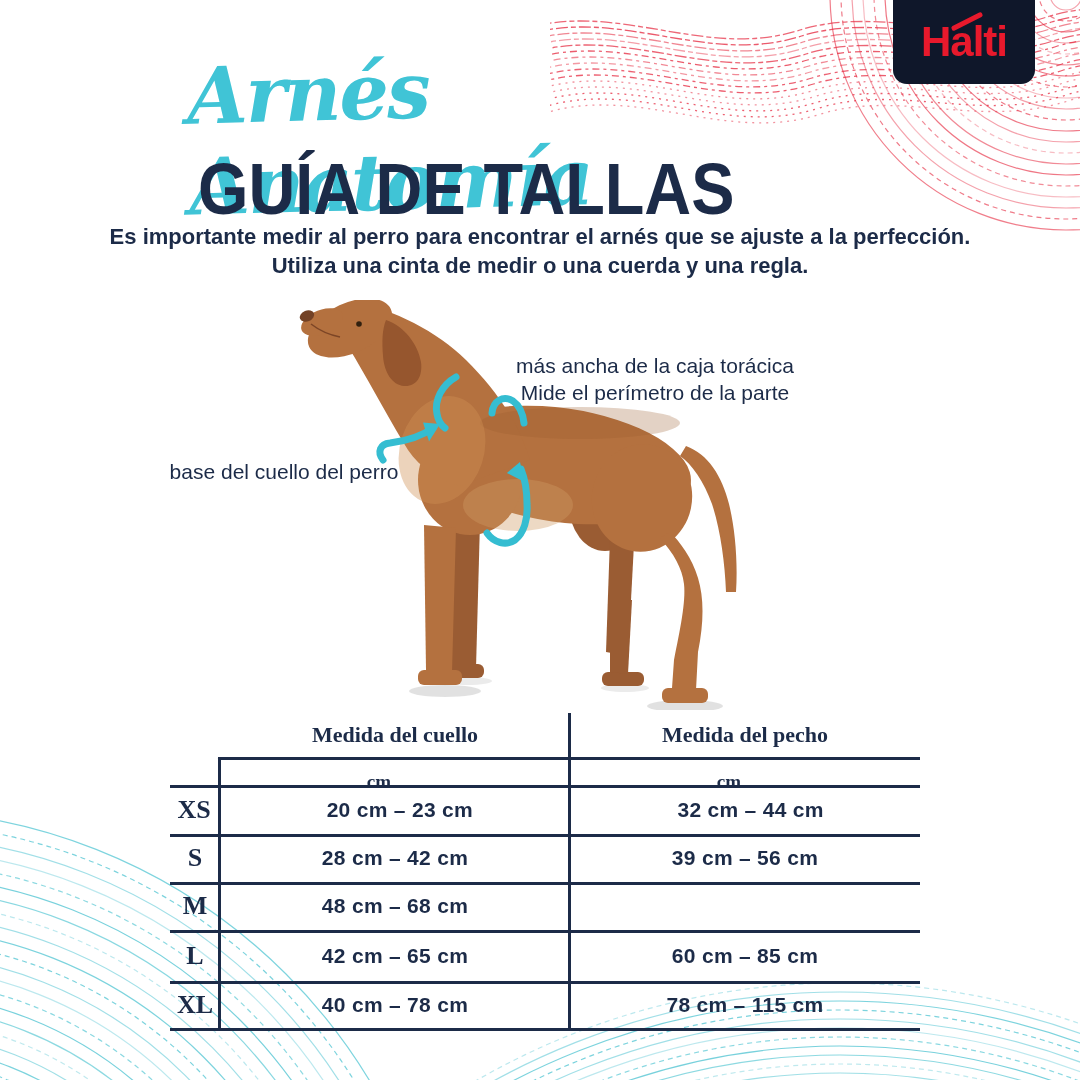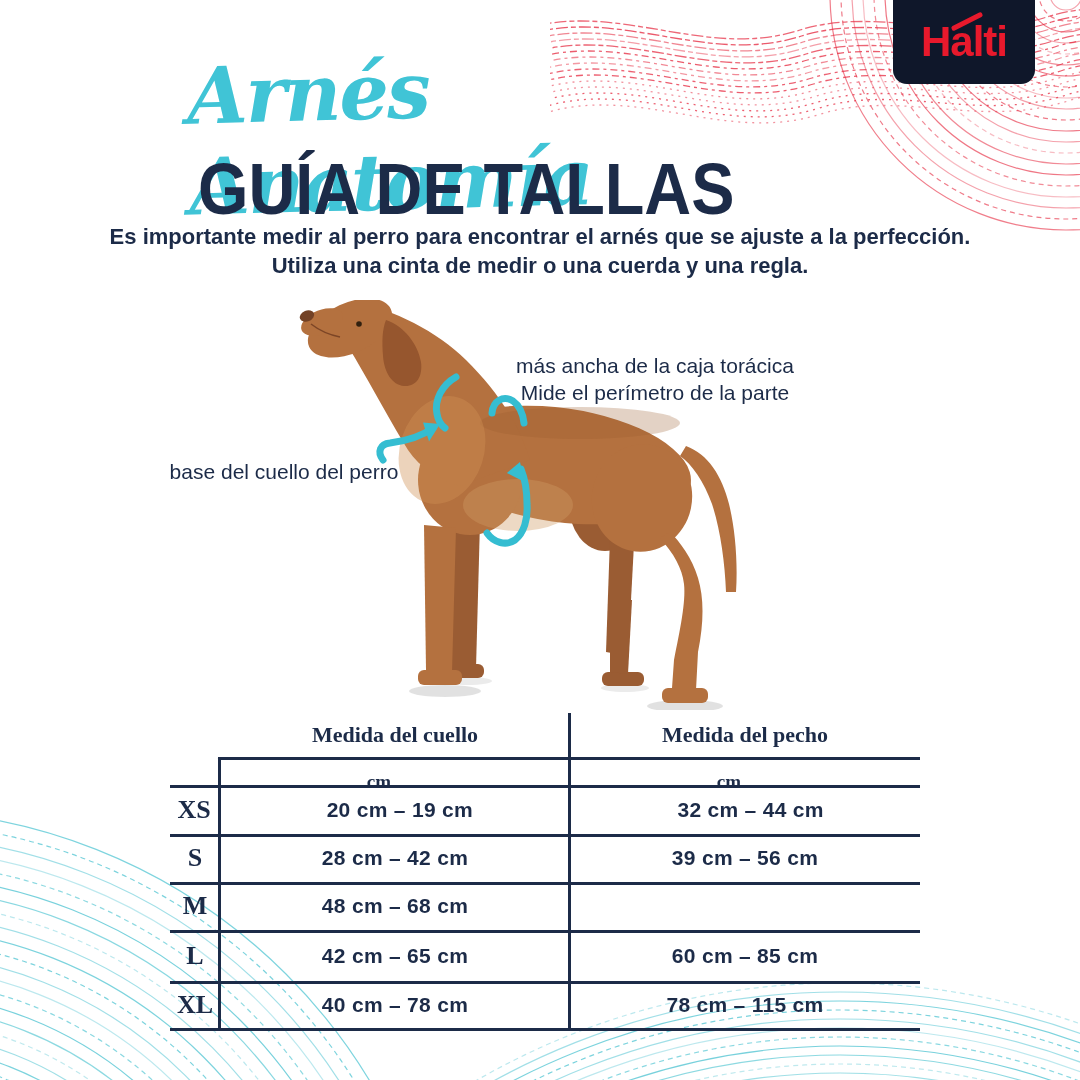--- a/index.html
+++ b/index.html
@@ -275,21 +275,21 @@
     <div class="cell c-half slab hdr">Medida del cuello</div>
     <div class="cell c-half slab hdr">Medida del pecho</div>
   </div>
   <div class="trow unit">
     <div class="cell c-half slab unit-txt">cm</div>
     <div class="cell c-half slab unit-txt">cm</div>
   </div>
 
   <div class="trow r0">
     <div class="cell c-size slab size-lbl">XS</div>
-    <div class="cell c-neck val">20 cm – 19 cm</div>
+    <div class="cell c-neck val">20 cm – 23 cm</div>
     <div class="cell c-chest val">32 cm – 44 cm</div>
   </div>
   <div class="trow r1">
     <div class="cell c-size slab size-lbl">S</div>
     <div class="cell c-neck val">28 cm – 42 cm</div>
     <div class="cell c-chest val">39 cm – 56 cm</div>
   </div>
   <div class="trow r2">
     <div class="cell c-size slab size-lbl">M</div>
     <div class="cell c-chest val">48 cm – 68 cm</div>

